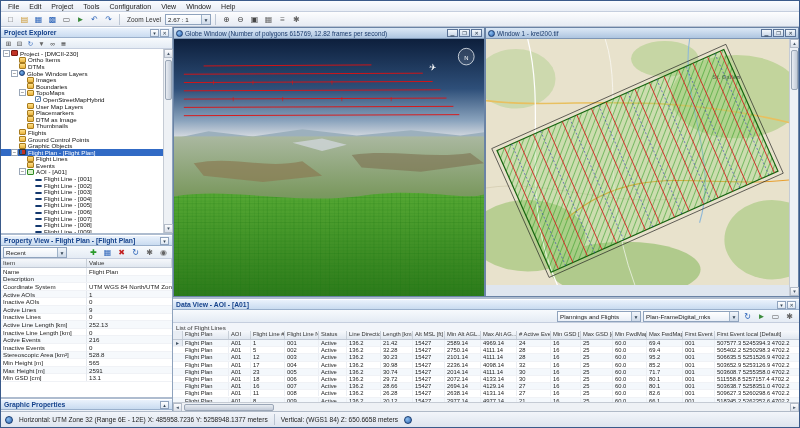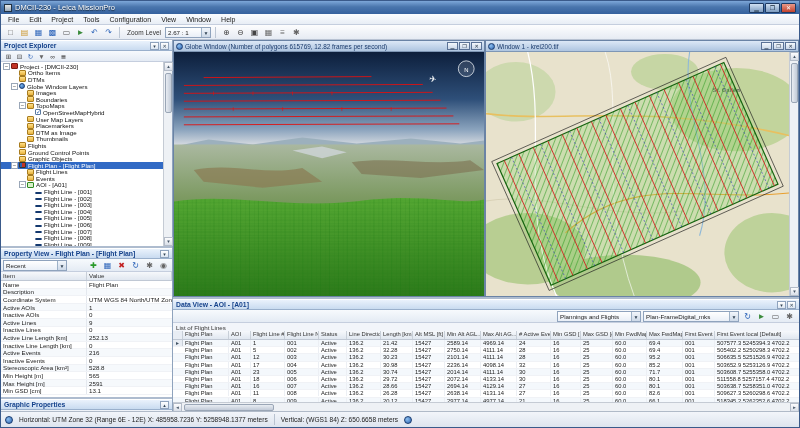--- a/index.html
+++ b/index.html
@@ -99,27 +99,20 @@
   
   .statusbar { height:16px; background:linear-gradient(#f2f5fa,#dde4ee); border-top:1px solid #b0bac8; display:flex; align-items:center; padding:0 4px; font-size:6.6px; color:#222; gap:6px; }
   .ssep { width:1px; height:11px; background:#b8c2d0; }
   .sico { width:8px; height:8px; border-radius:50%; background:radial-gradient(circle at 35% 35%,#8ec0f0,#2a62b0); border:1px solid #1a3c70; flex:none; }
 </style>
 </head>
 <body>
 
 <div class="app">
 
-  <div class="titlebar">
-    <span class="appico"></span>
-    <span class="tb-title">DMCII-230 - Leica MissionPro</span>
-    <span class="winbtn">▁</span>
-    <span class="winbtn">❐</span>
-    <span class="winbtn close">✕</span>
-  </div>
 
   <div class="menubar" id="menubar">
       <span class="mitem">File</span>
       <span class="mitem">Edit</span>
       <span class="mitem">Project</span>
       <span class="mitem">Tools</span>
       <span class="mitem">Configuration</span>
       <span class="mitem">View</span>
       <span class="mitem">Window</span>
       <span class="mitem">Help</span>

